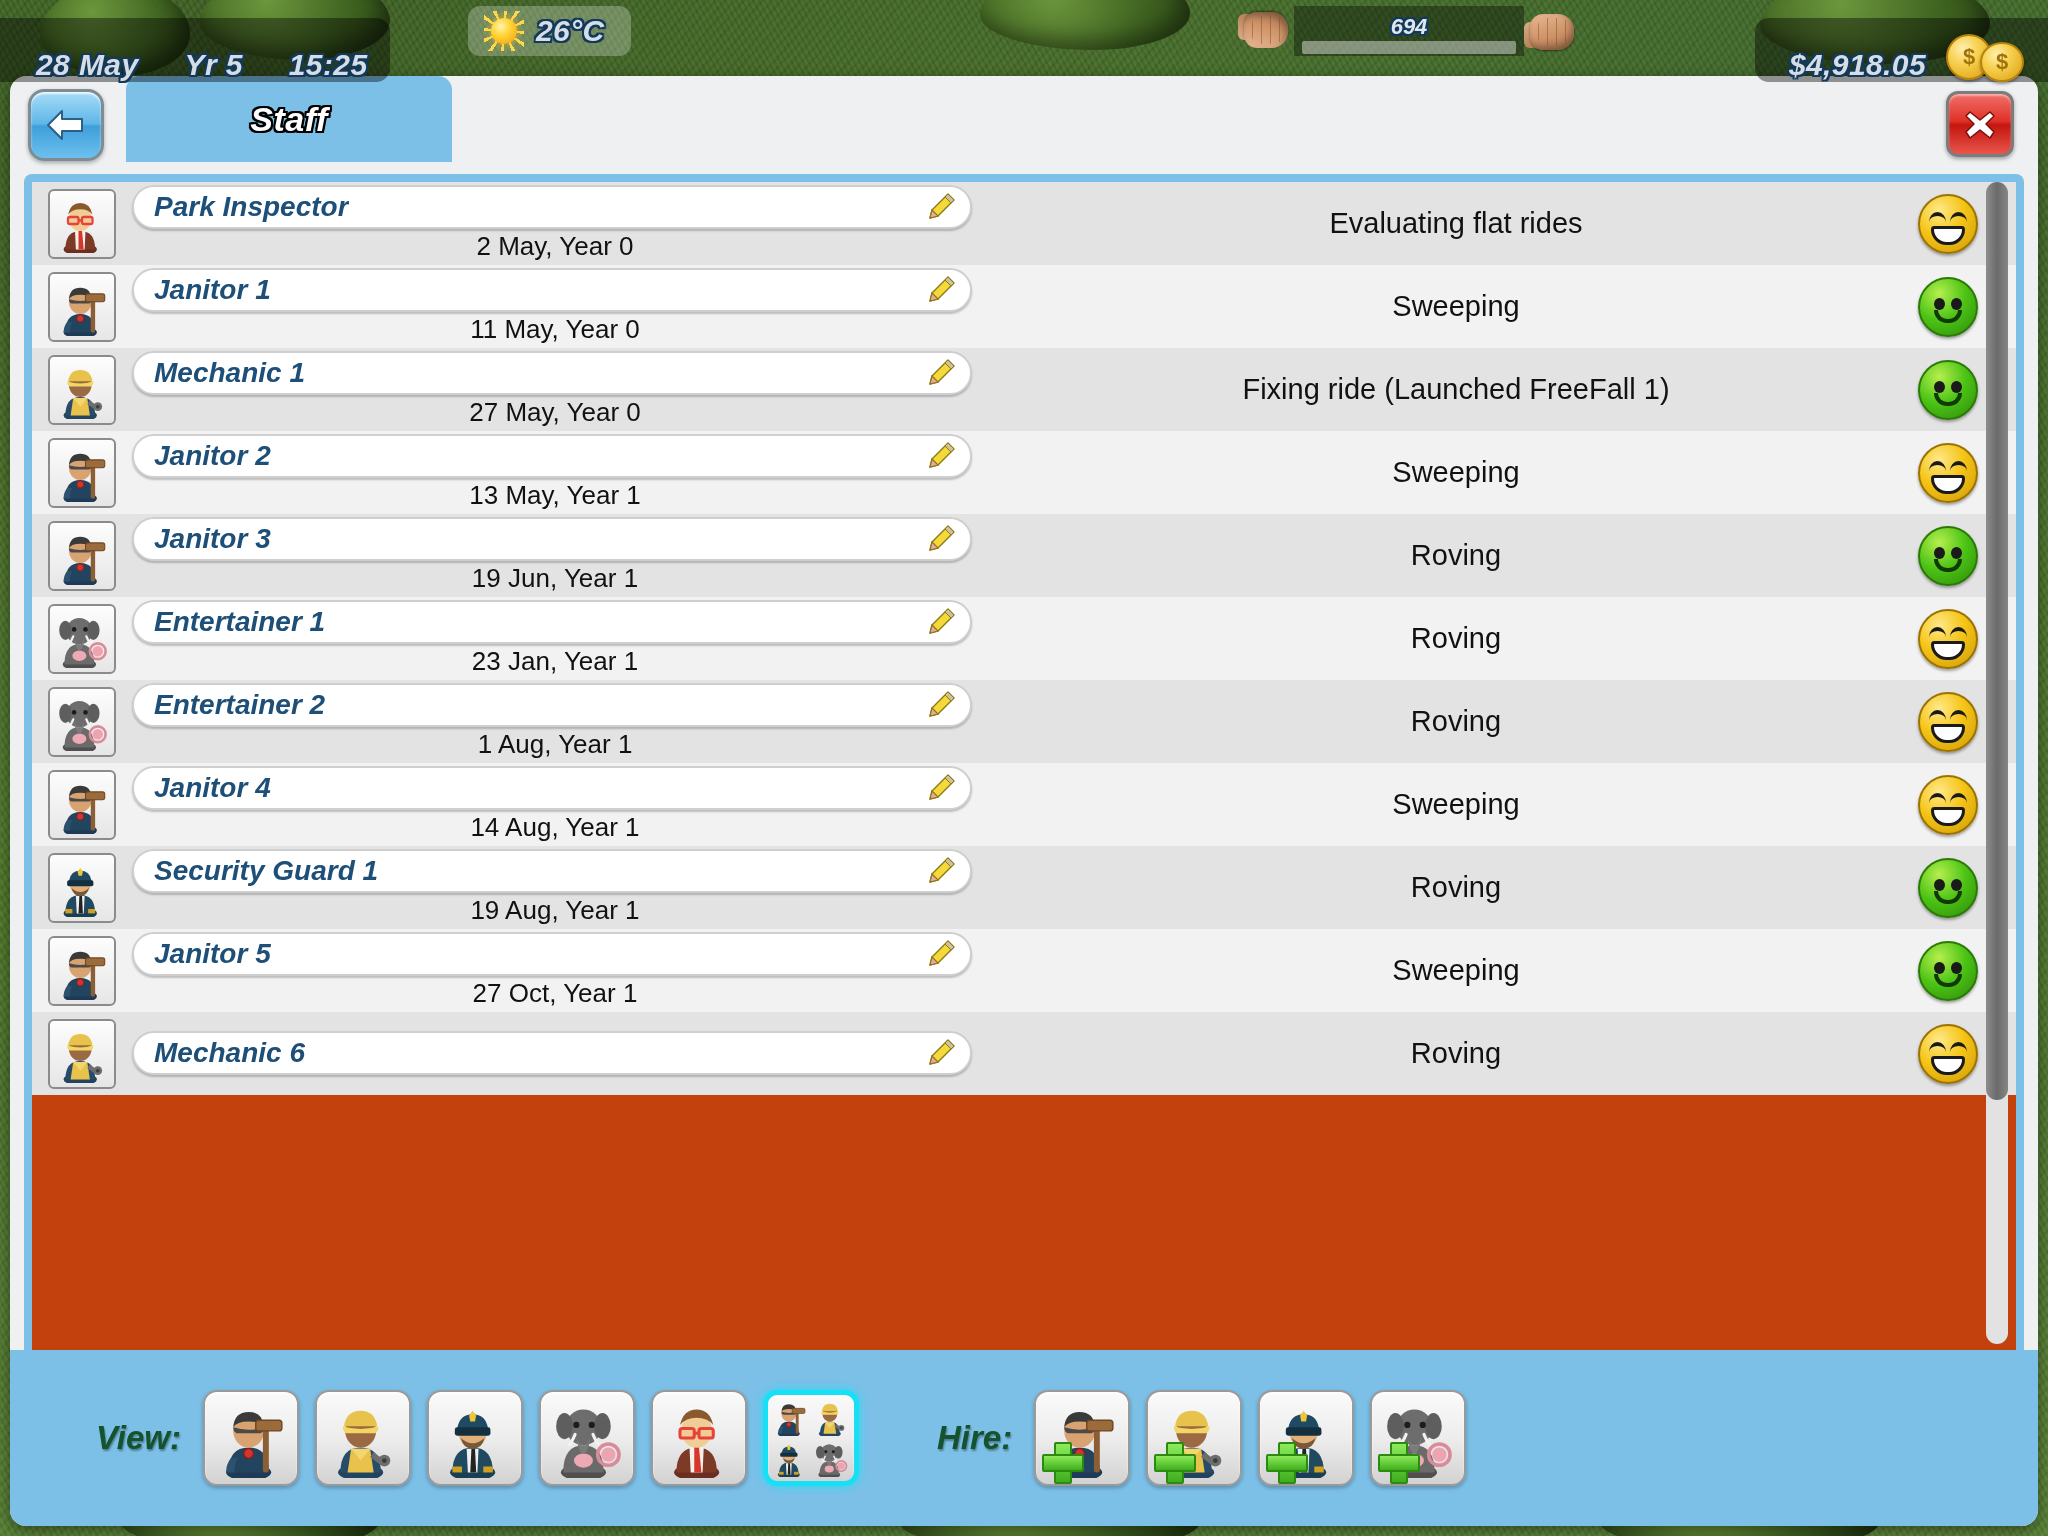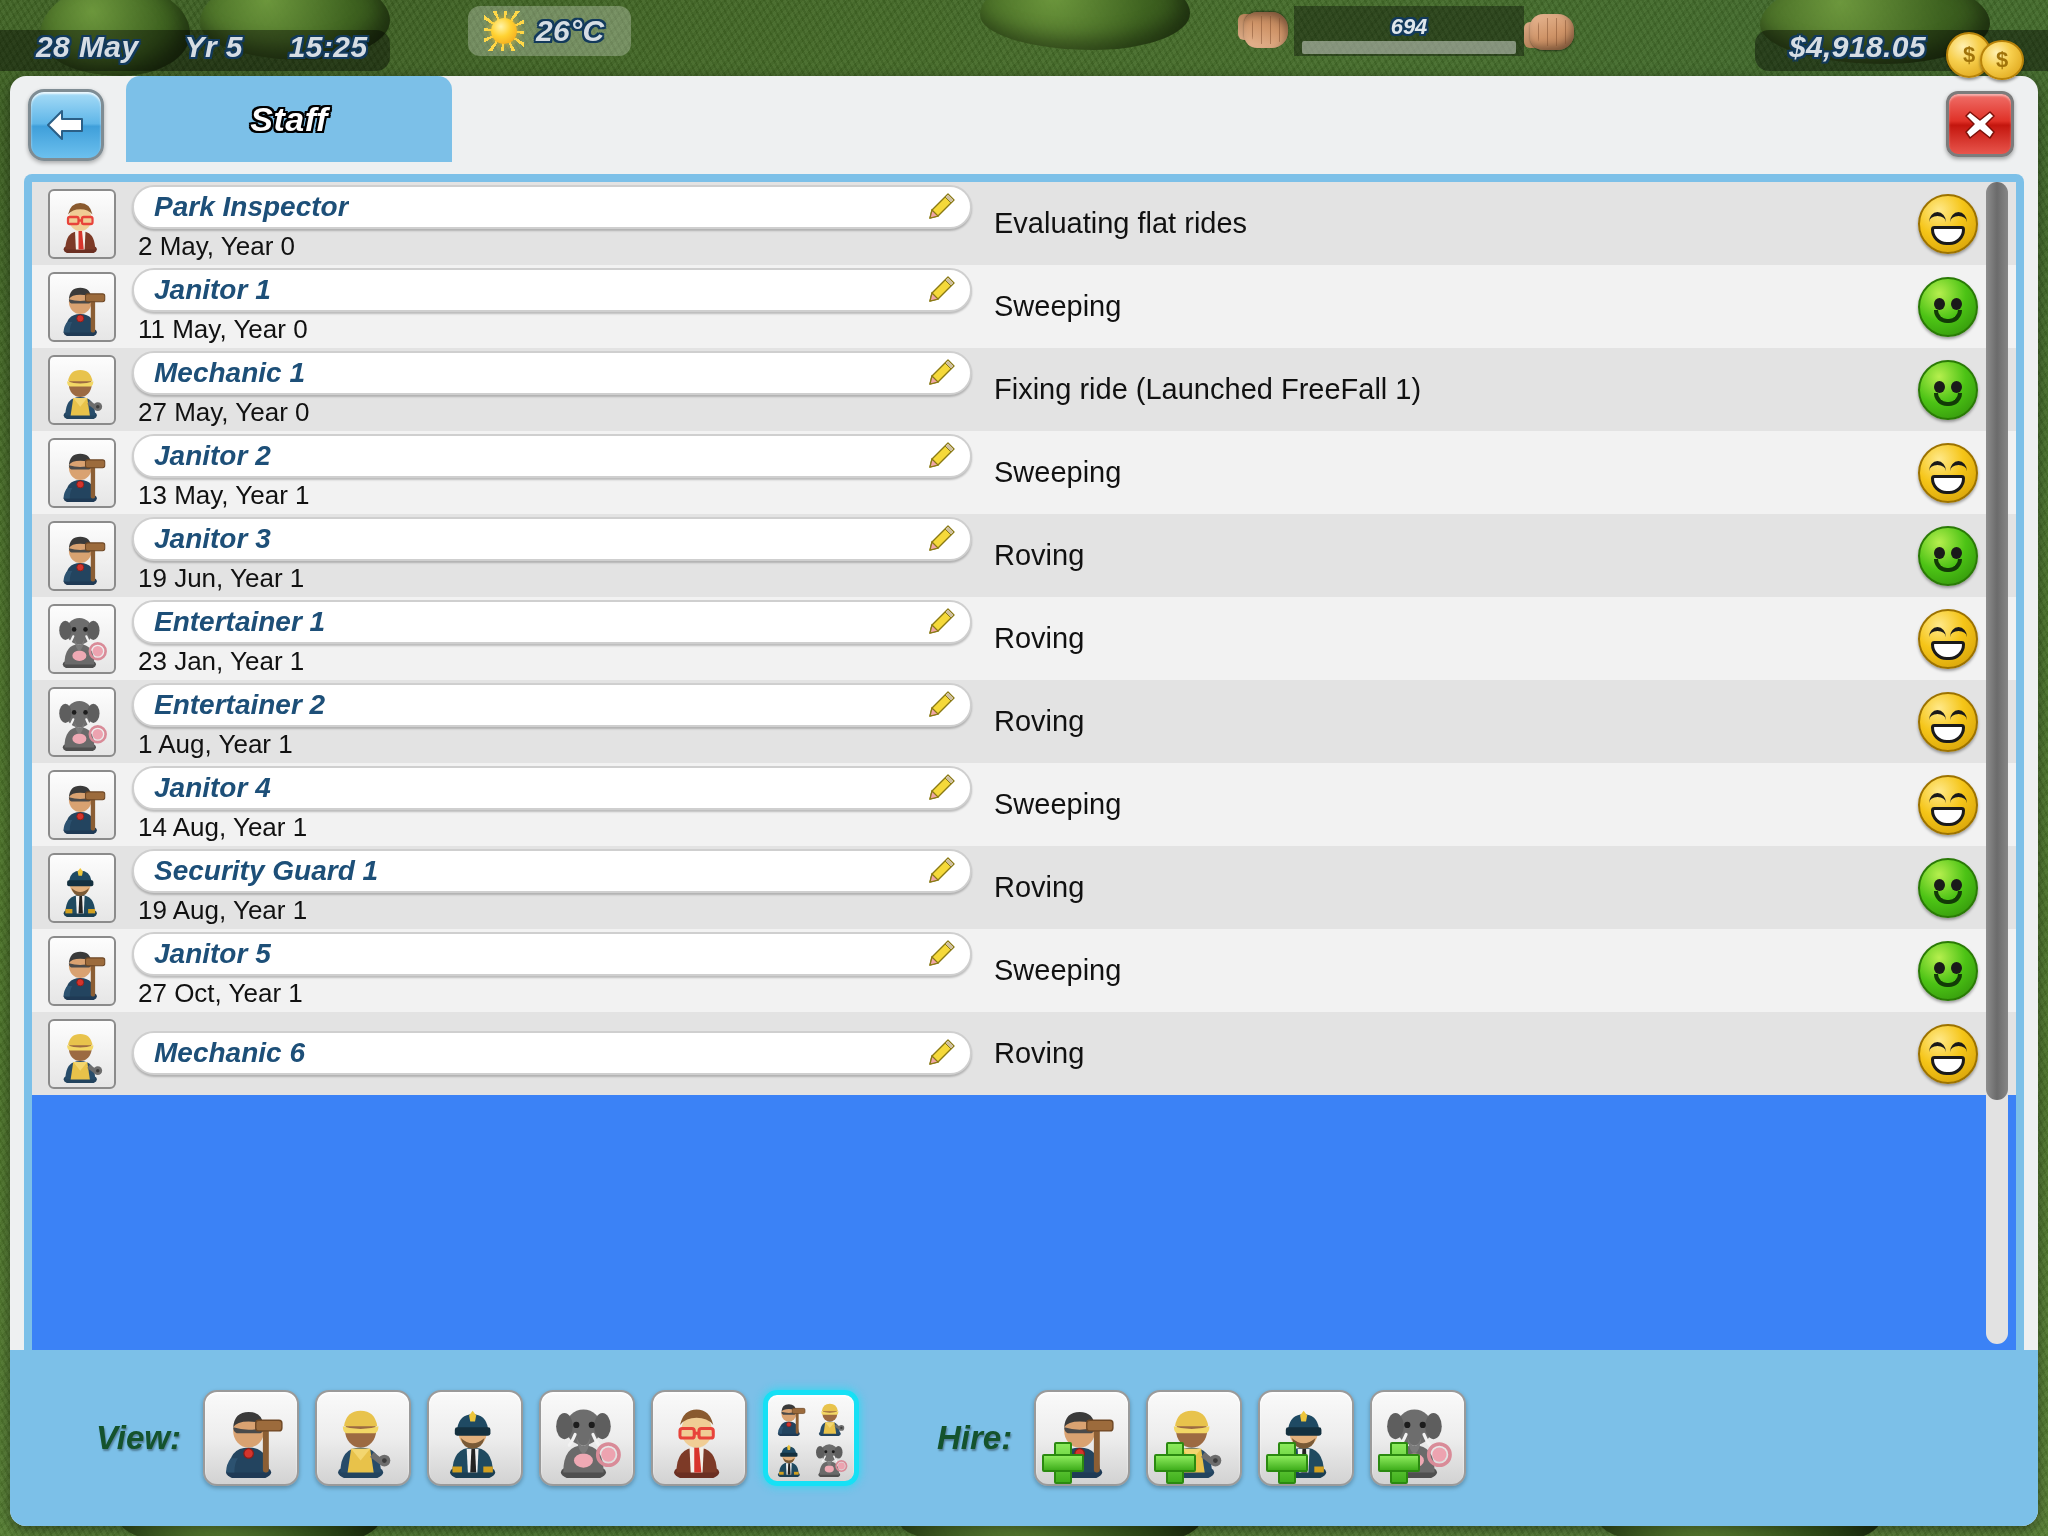--- a/index.html
+++ b/index.html
@@ -42,23 +42,23 @@
   
   .hud {
     position: absolute;
     top: 0; left: 0;
     height: 56px;
     display: flex;
     align-items: center;
     z-index: 30;
   }
   .hud-pill {
-    height: 41px;
+    height: 64px;
     display: flex;
-    align-items: flex-start;
+    align-items: flex-end;
     background: rgba(0,0,0,0.40);
     border-radius: 0 14px 14px 0;
     margin-top: 44px;
   }
   .hud-text {
     color: #d6dde4;
     font-weight: bold;
     font-size: 30px;
     font-style: italic;
     letter-spacing: 0.4px;
@@ -254,22 +254,23 @@
     flex: 1 1 auto;
     background: #7cc0e8;
     border-radius: 8px 8px 0 0;
     padding: 8px 8px 0 8px;
     overflow: hidden;
     min-height: 0;
   }
   .list {
     position: relative;
     height: 100%;
-    background: #3b82f6;
+    background: #c2410c;
     overflow: hidden;
+    text-align: center;
   }
   .row {
     position: relative;
     height: 83px;
     display: flex;
     align-items: center;
     padding-left: 16px;
   }
   .row.odd  { background: #f2f2f2; }
   .row.even { background: #e3e3e3; }

